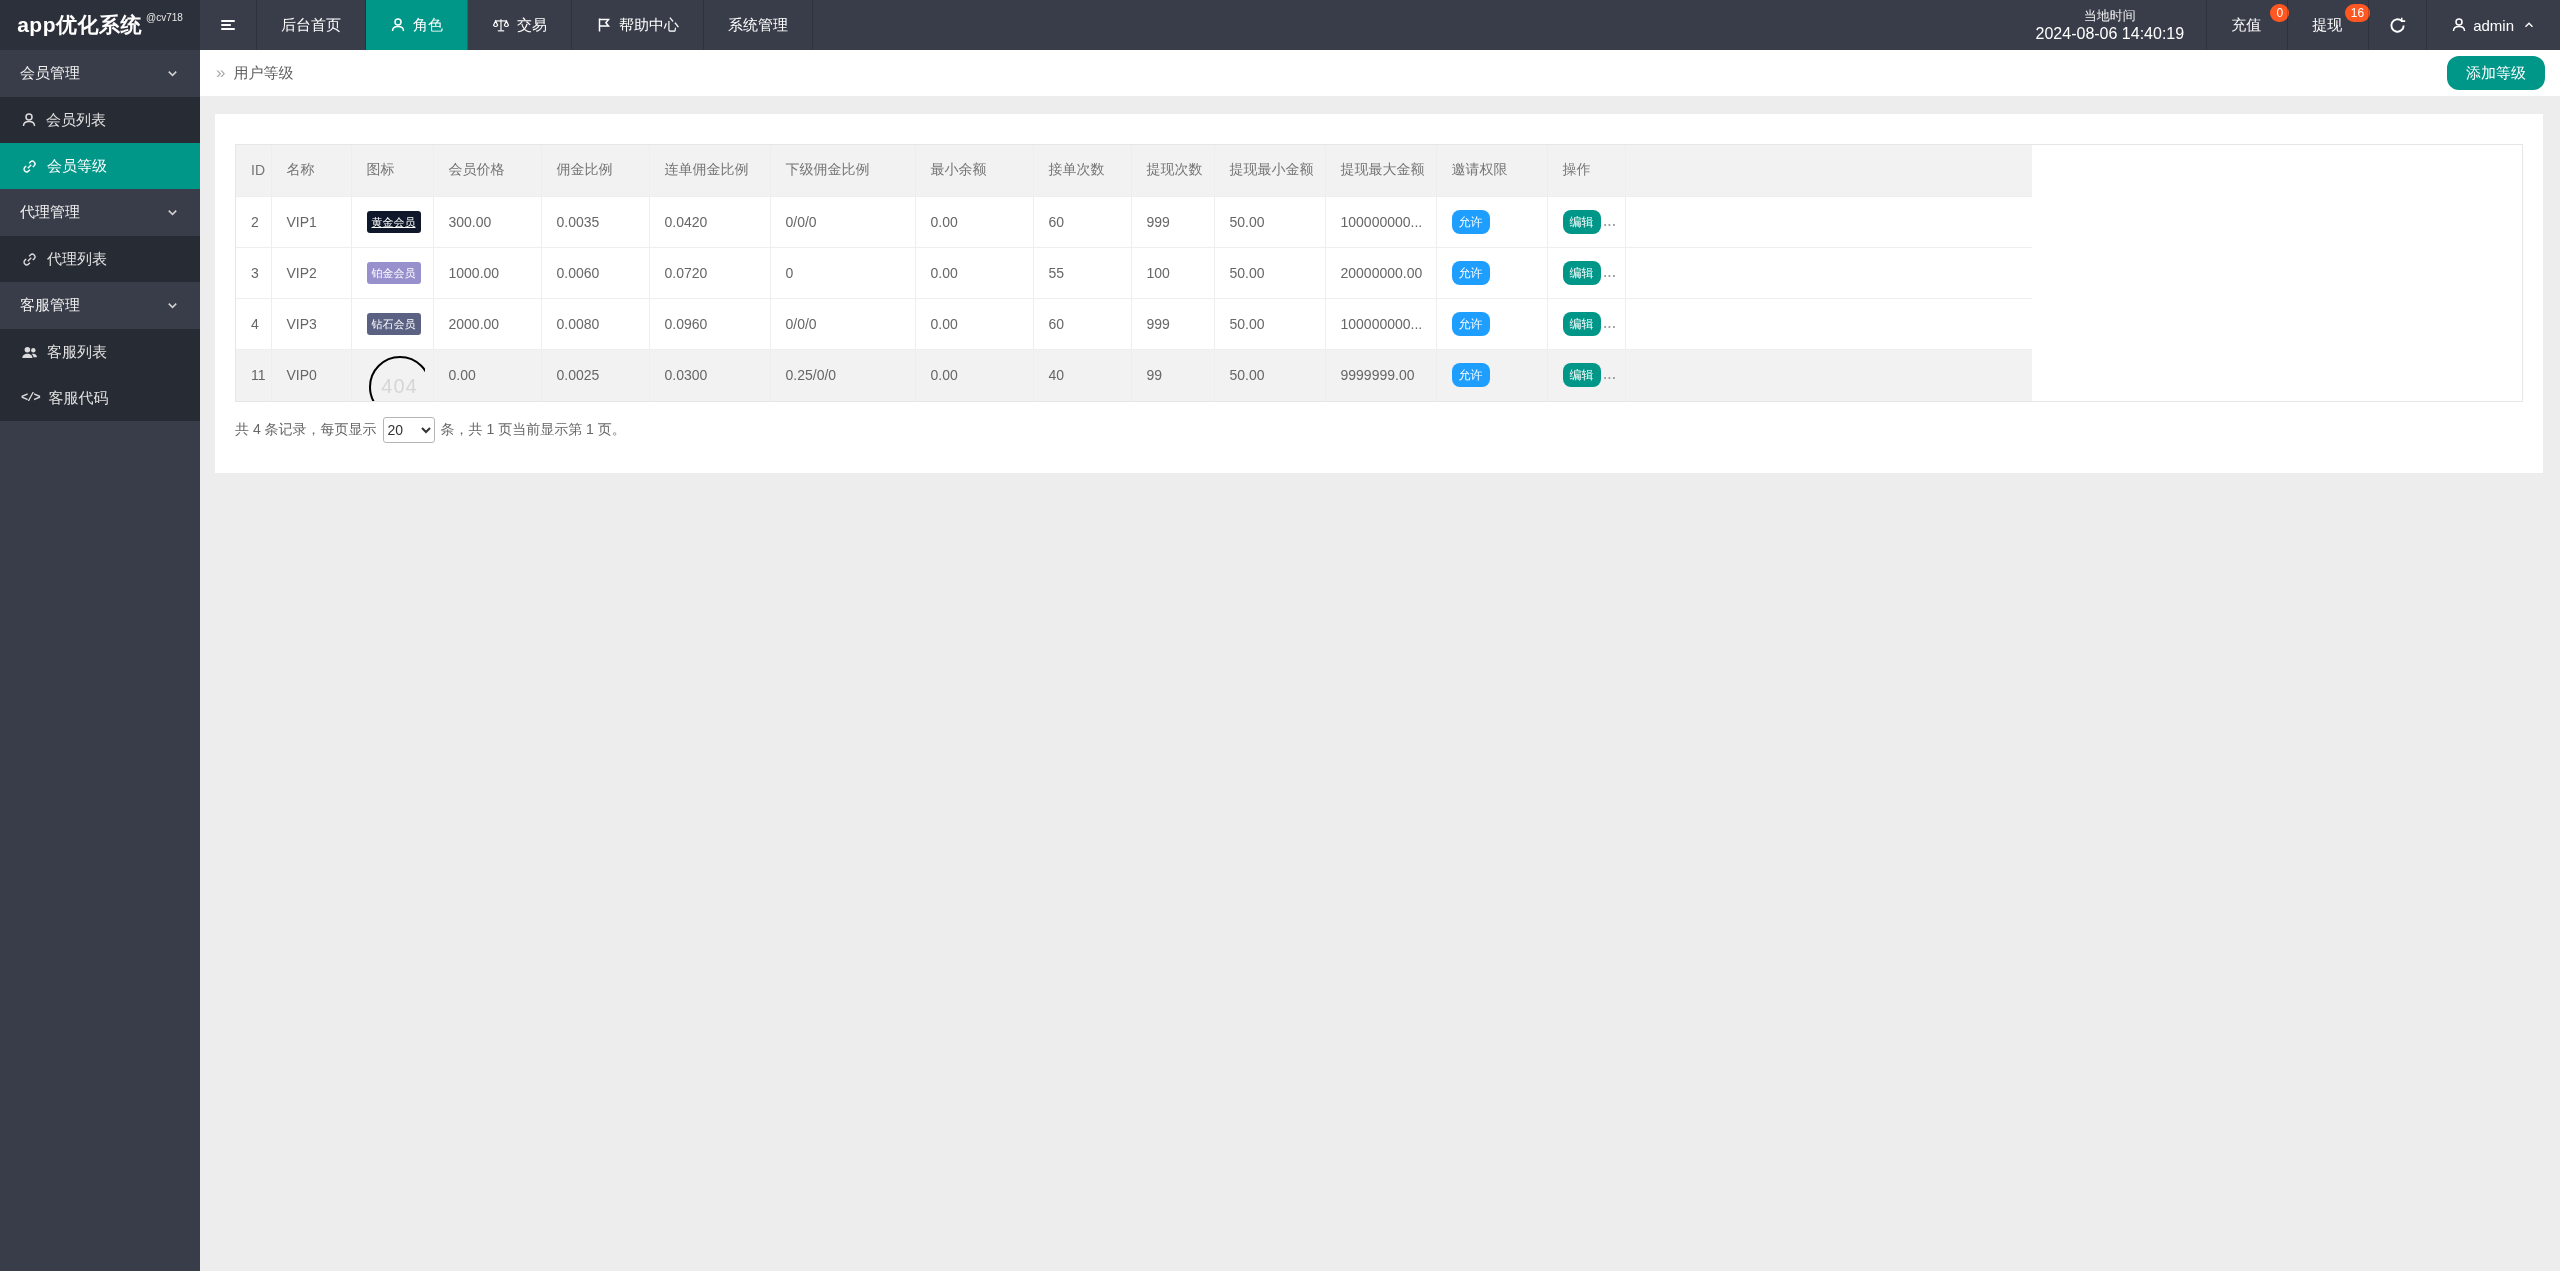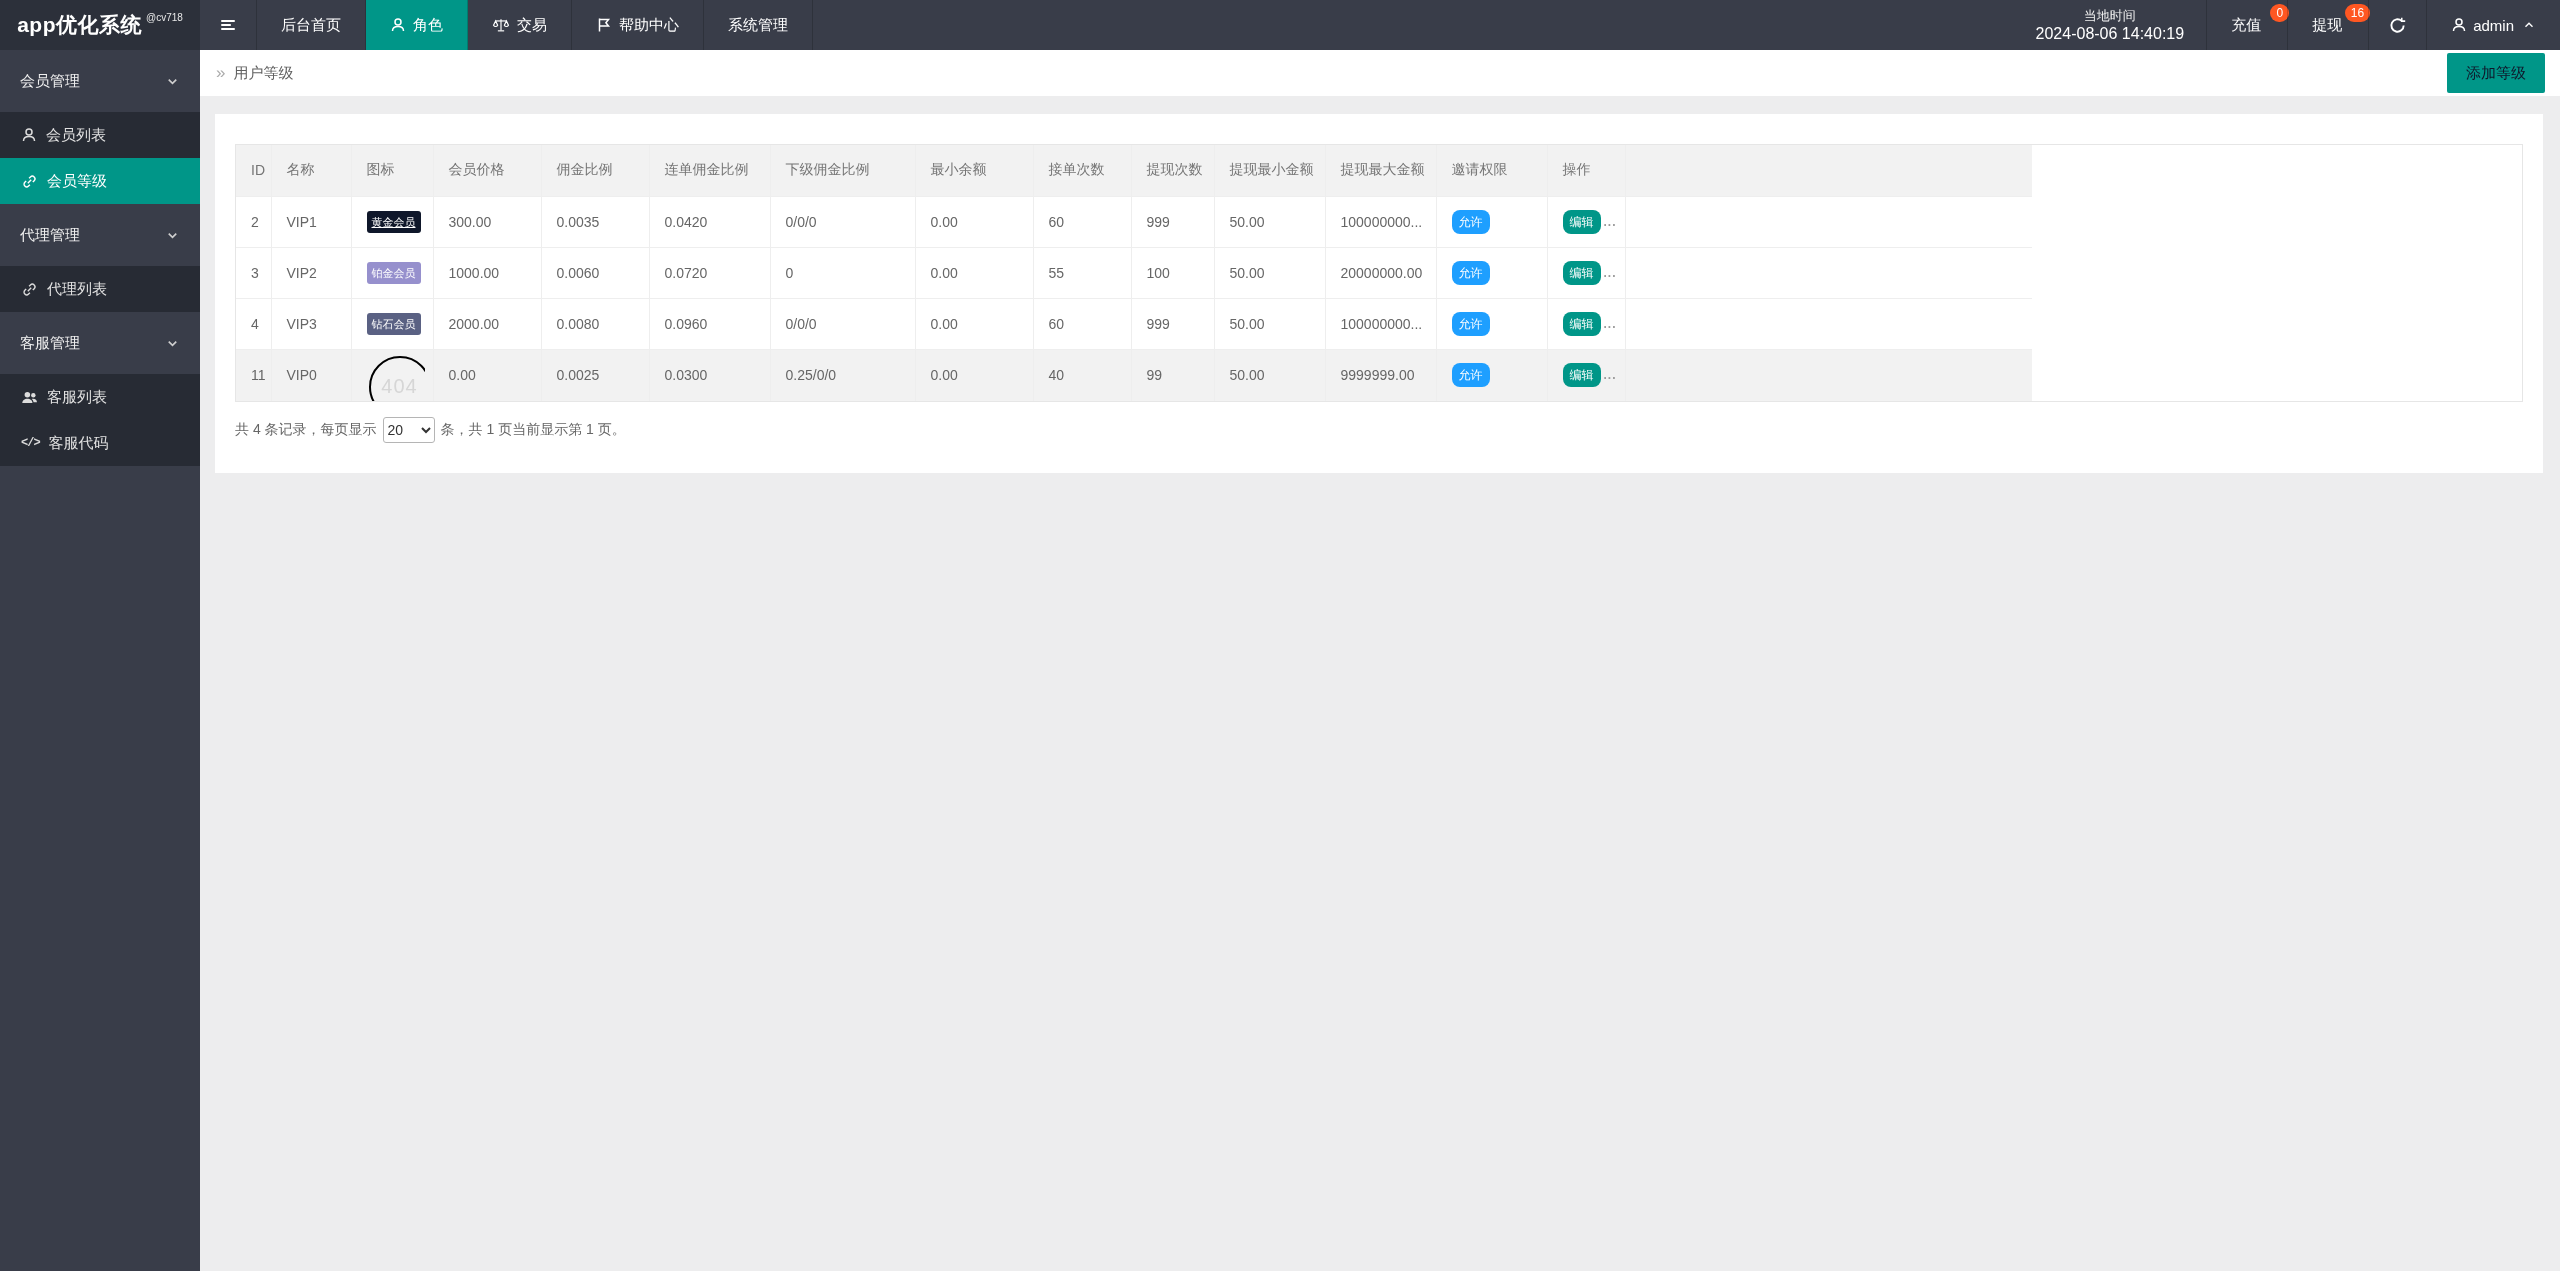--- a/index.html
+++ b/index.html
@@ -20,32 +20,32 @@
   .time-block { display:flex; flex-direction:column; align-items:center; justify-content:center; color:#fff; padding:0 22px; height:50px; }
   .time-label { font-size:13px; line-height:17px; color:#f2f2f2; }
   .time-value { font-size:16px; line-height:20px; }
   .num-badge { position:absolute; top:4px; right:-2px; background:#ff5722; color:#fff; font-size:12px; height:18px; line-height:18px; border-radius:9px; padding:0 6px; min-width:18px; text-align:center; }
   .badge-item { padding-right:26px; }
   .user-item .nav-ic { margin-right:6px; }
   .user-item .caret { margin-left:8px; display:flex; }
 
   
   .side { position:absolute; top:50px; left:0; bottom:0; width:200px; background:#393d49; z-index:20; }
-  .sgroup { height:62px; display:flex; align-items:center; justify-content:space-between; padding:0 20px 0 20px; color:#f0f0f0; font-size:15px; cursor:pointer; }
+  .sgroup { height:47px; display:flex; align-items:center; justify-content:space-between; padding:0 20px 0 20px; color:#f0f0f0; font-size:15px; cursor:pointer; }
   .sitem { height:46px; display:flex; align-items:center; padding-left:21px; color:#e2e2e2; font-size:15px; background:#272b34; cursor:pointer; }
   .sitem .s-ic { margin-right:9px; display:flex; color:#dcdcdc; }
   .sitem.active { color:#fff; }
   .code-ic { font-family:"Liberation Mono","DejaVu Sans Mono",monospace; font-size:12px; font-weight:bold; letter-spacing:-1px; }
 
   
   .main { position:absolute; top:50px; left:200px; right:0; bottom:0; background:#ededee; }
   .crumb-bar { height:46px; background:#fff; display:flex; align-items:center; padding:0 15px 0 16px; }
   .crumb-caret { color:#aaa; font-size:17px; margin-right:8px; }
   .crumb-label { color:#5f5f5f; font-size:15px; }
-  .add-btn { margin-left:auto; height:40px; padding:0 19px; background:#009688; color:#0f172a; font-size:15px; border:none; border-radius:2px; cursor:pointer; }
+  .add-btn { margin-left:auto; height:34px; padding:0 19px; background:#009688; color:#ffffff; font-size:15px; border:none; border-radius:12px; cursor:pointer; }
 
   .card { margin:18px 17px 0 15px; background:#fff; padding:30px 20px 30px 20px; }
   .table-wrap { border:1px solid #e6e6e6; width:100%; overflow:hidden; }
   table { border-collapse:collapse; table-layout:fixed; width:1796px; }
   th, td { height:51px; padding:0 8px 0 15px; text-align:left; font-weight:normal; border-right:1px solid #eeeeee; border-bottom:1px solid #eeeeee; overflow:hidden; white-space:nowrap; }
   th { background:#f2f2f2; color:#757575; font-size:14px; }
   td { color:#666; font-size:14px; }
   th:last-child, td:last-child { border-right:none; }
   tr.hover-row td { background:#f2f2f2; }
   tbody tr:last-child td { border-bottom:none; }

